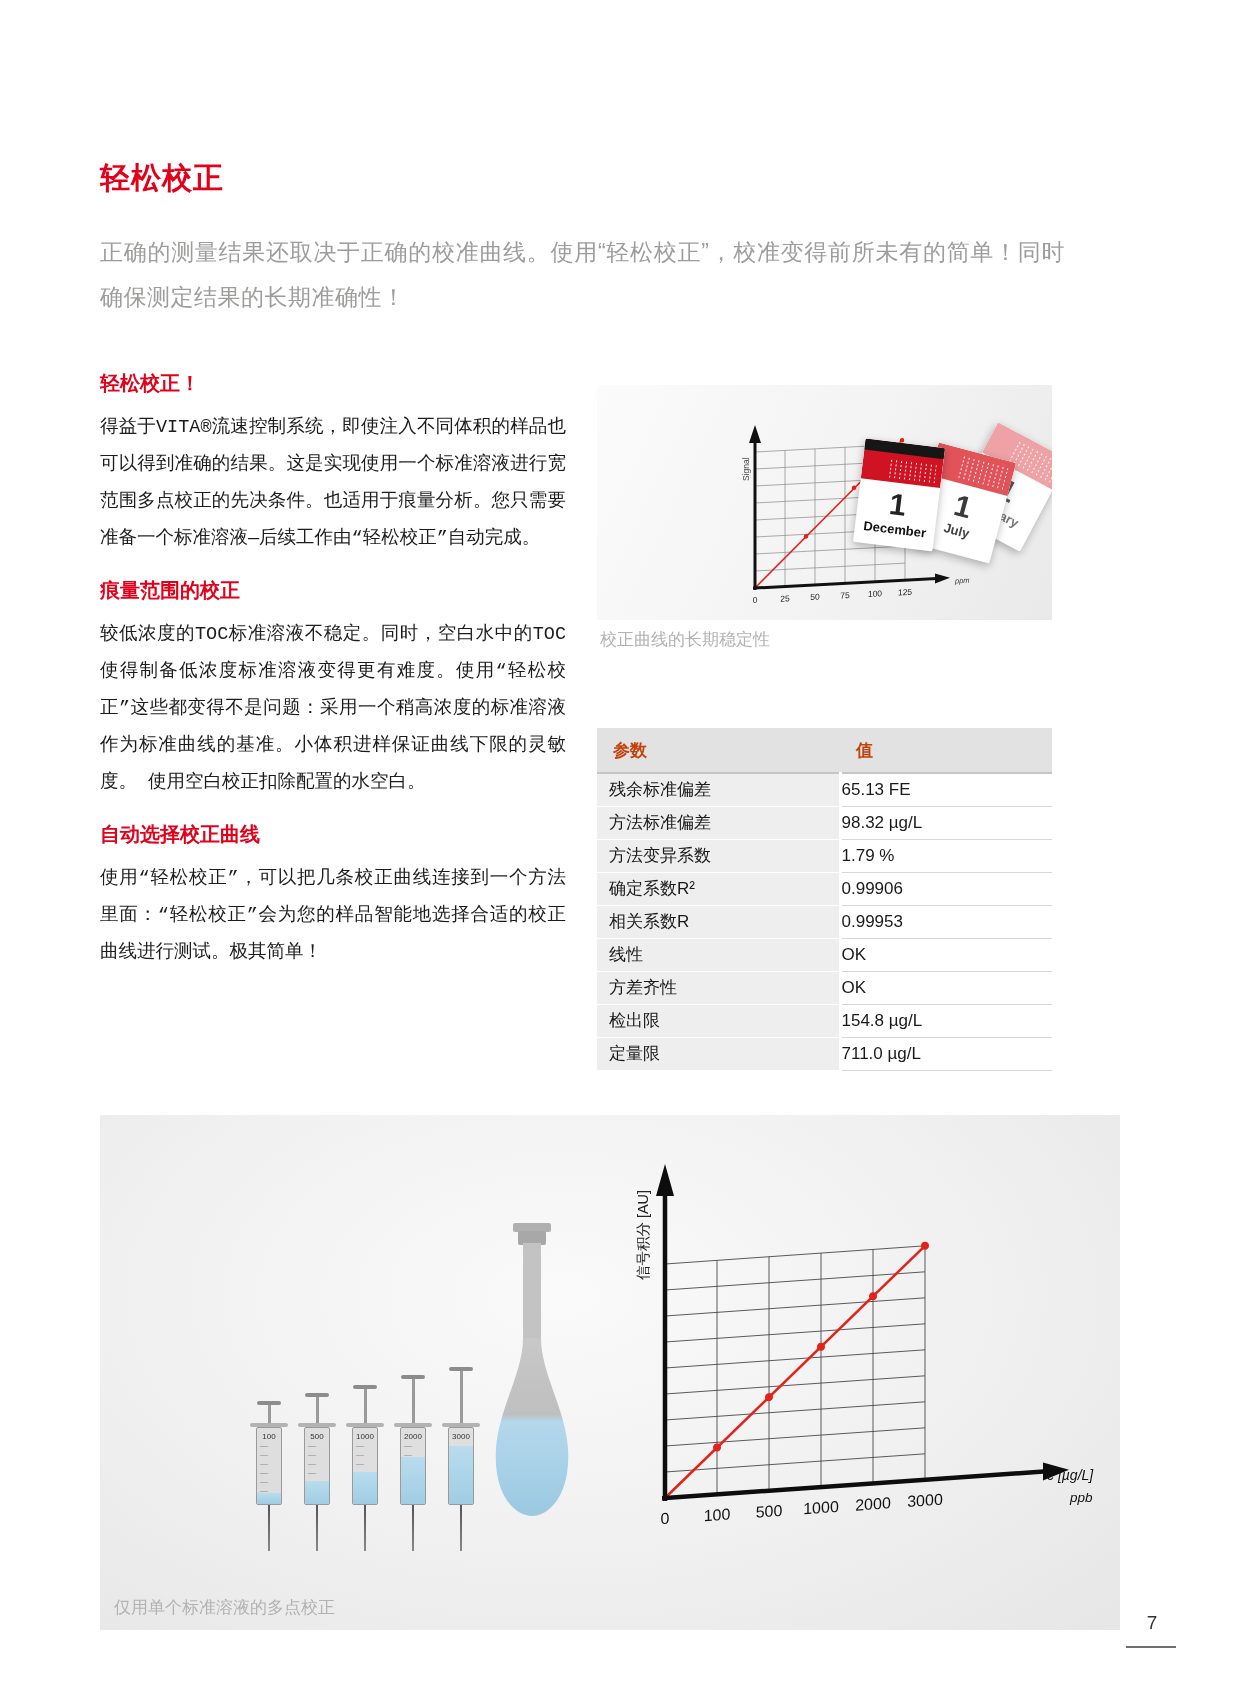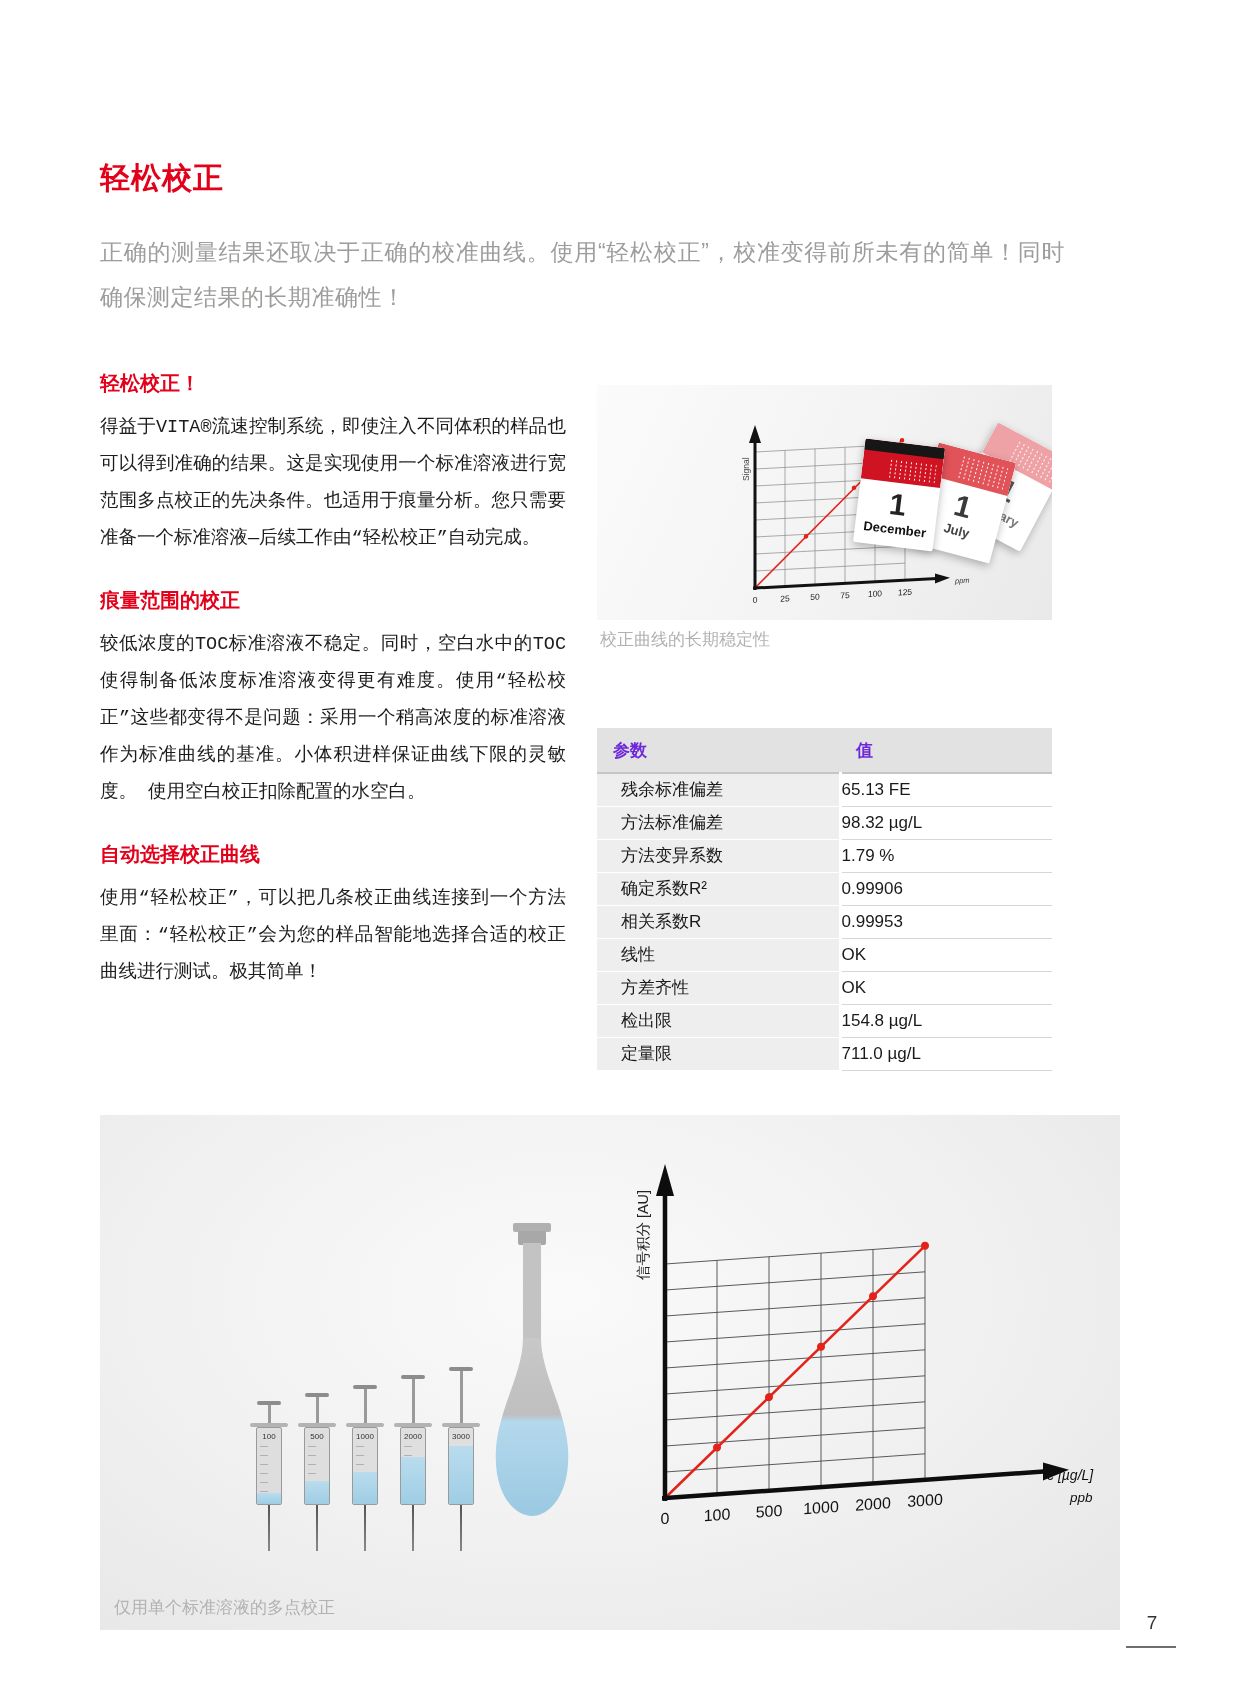--- a/index.html
+++ b/index.html
@@ -5,21 +5,21 @@
   * { box-sizing: border-box; margin: 0; padding: 0; }
   html,body { background:#fff; }
   body { font-family:"Liberation Sans","DejaVu Sans",sans-serif; }
   .page { position:relative; width:1240px; height:1683px; background:#fff; overflow:hidden; }
 
   
   .page-title { position:absolute; left:100px; top:158px; font-size:30px; font-weight:bold; color:#e2001a; letter-spacing:1px; }
   .intro { position:absolute; left:100px; top:230px; width:965px; font-size:23px; line-height:45px; color:#9d9d9c; text-align:justify; letter-spacing:0.5px; }
 
   .left-col { position:absolute; left:100px; top:370px; width:466px; }
-  .left-col section + section { margin-top:30px; }
+  .left-col section + section { margin-top:20px; }
   .left-col h3 { font-size:20px; font-weight:bold; color:#e2001a; margin-bottom:12px; }
   .left-col p { font-size:18.5px; line-height:37px; color:#1c1c1c; text-align:justify;font-family:Liberation Mono, monospace; }
 
   .caption { font-size:17px; color:#b3b2b2; }
 
   
   .right-col { position:absolute; left:597px; top:385px; width:455px; }
   .fig1 { position:absolute; left:0; top:0; width:455px; height:235px; overflow:hidden;
           background:linear-gradient(115deg,#fbfbfb 0%,#f3f3f3 55%,#e9e9e9 100%); }
   .cap1 { position:absolute; left:3px; top:243px; }
@@ -40,24 +40,24 @@
   .cal-jul .hdr { background:rgba(216,35,42,.78); }
   .cal-jul .day { color:#3a3a3a; }
   .cal-jul .month { color:#444; }
   .cal-jan { left:372px; top:50px; transform:rotate(28deg); z-index:2; }
   .cal-jan .hdr { background:rgba(221,60,70,.48); }
   .cal-jan .day { color:#555; }
   .cal-jan .month { color:#777; }
 
   
   .params { position:absolute; left:0; top:343px; width:455px; border-collapse:collapse; }
-  .params th { height:45px; background:#e2e2e2; font-size:17px; font-weight:bold; color:#6d28d9;
+  .params th { height:45px; background:#e2e2e2; font-size:17px; font-weight:bold; color:#c2410c;
                text-align:left; padding-left:16px; border-bottom:2px solid #c6c6c6; }
   .params td { height:33px; font-size:17px; color:#1a1a1a; }
-  .params td.param { width:243px; background:#efeeee; padding-left:24px;
+  .params td.param { width:243px; background:#efeeee; padding-left:12px;
                      border-bottom:1px solid #fff; border-right:3px solid #fff; }
   .params td.value { border-bottom:1px solid #d7d7d7; }
 
   
   .fig2 { position:absolute; left:100px; top:1115px; width:1020px; height:515px; overflow:hidden;
           background:radial-gradient(ellipse at 45% 35%, #fafafa 0%, #f0f0f0 55%, #e6e6e6 100%); }
   .fig2-caption { position:absolute; left:14px; top:481px; }
 
   
   .syr { position:absolute; width:38px; display:flex; flex-direction:column; align-items:center; }

